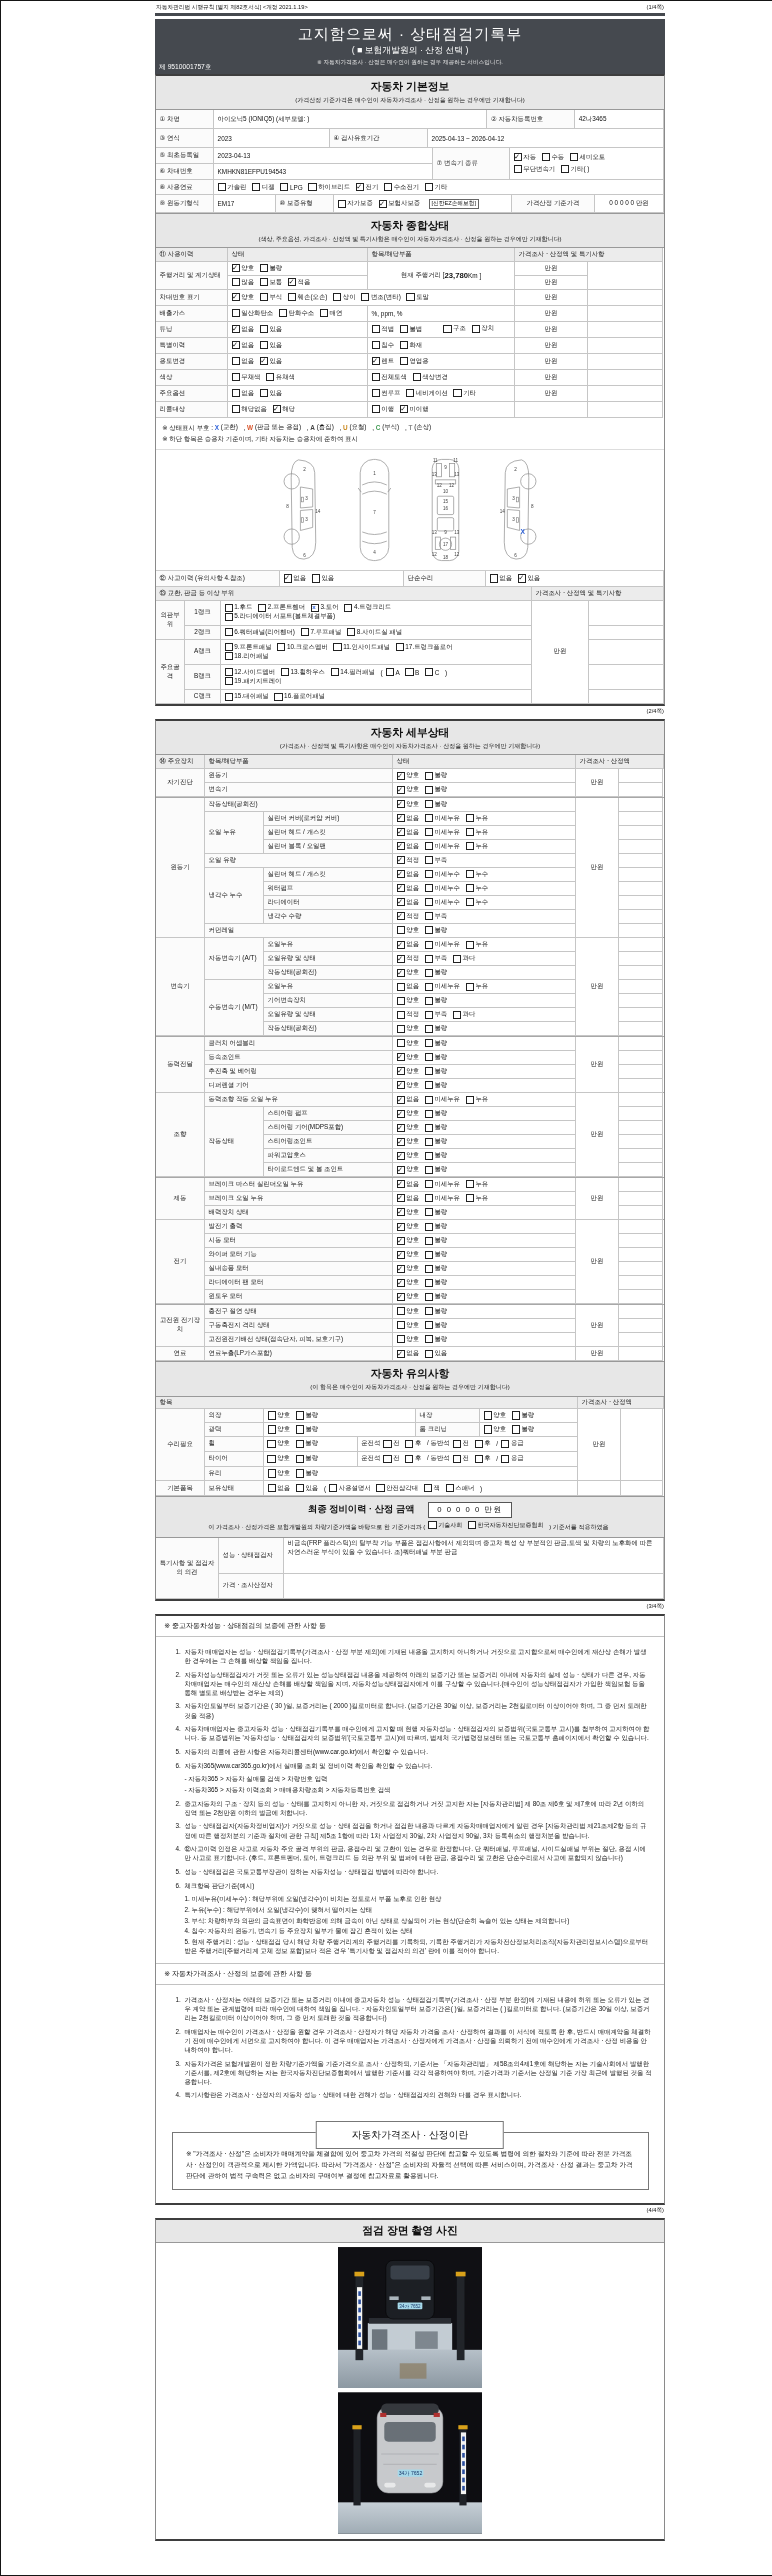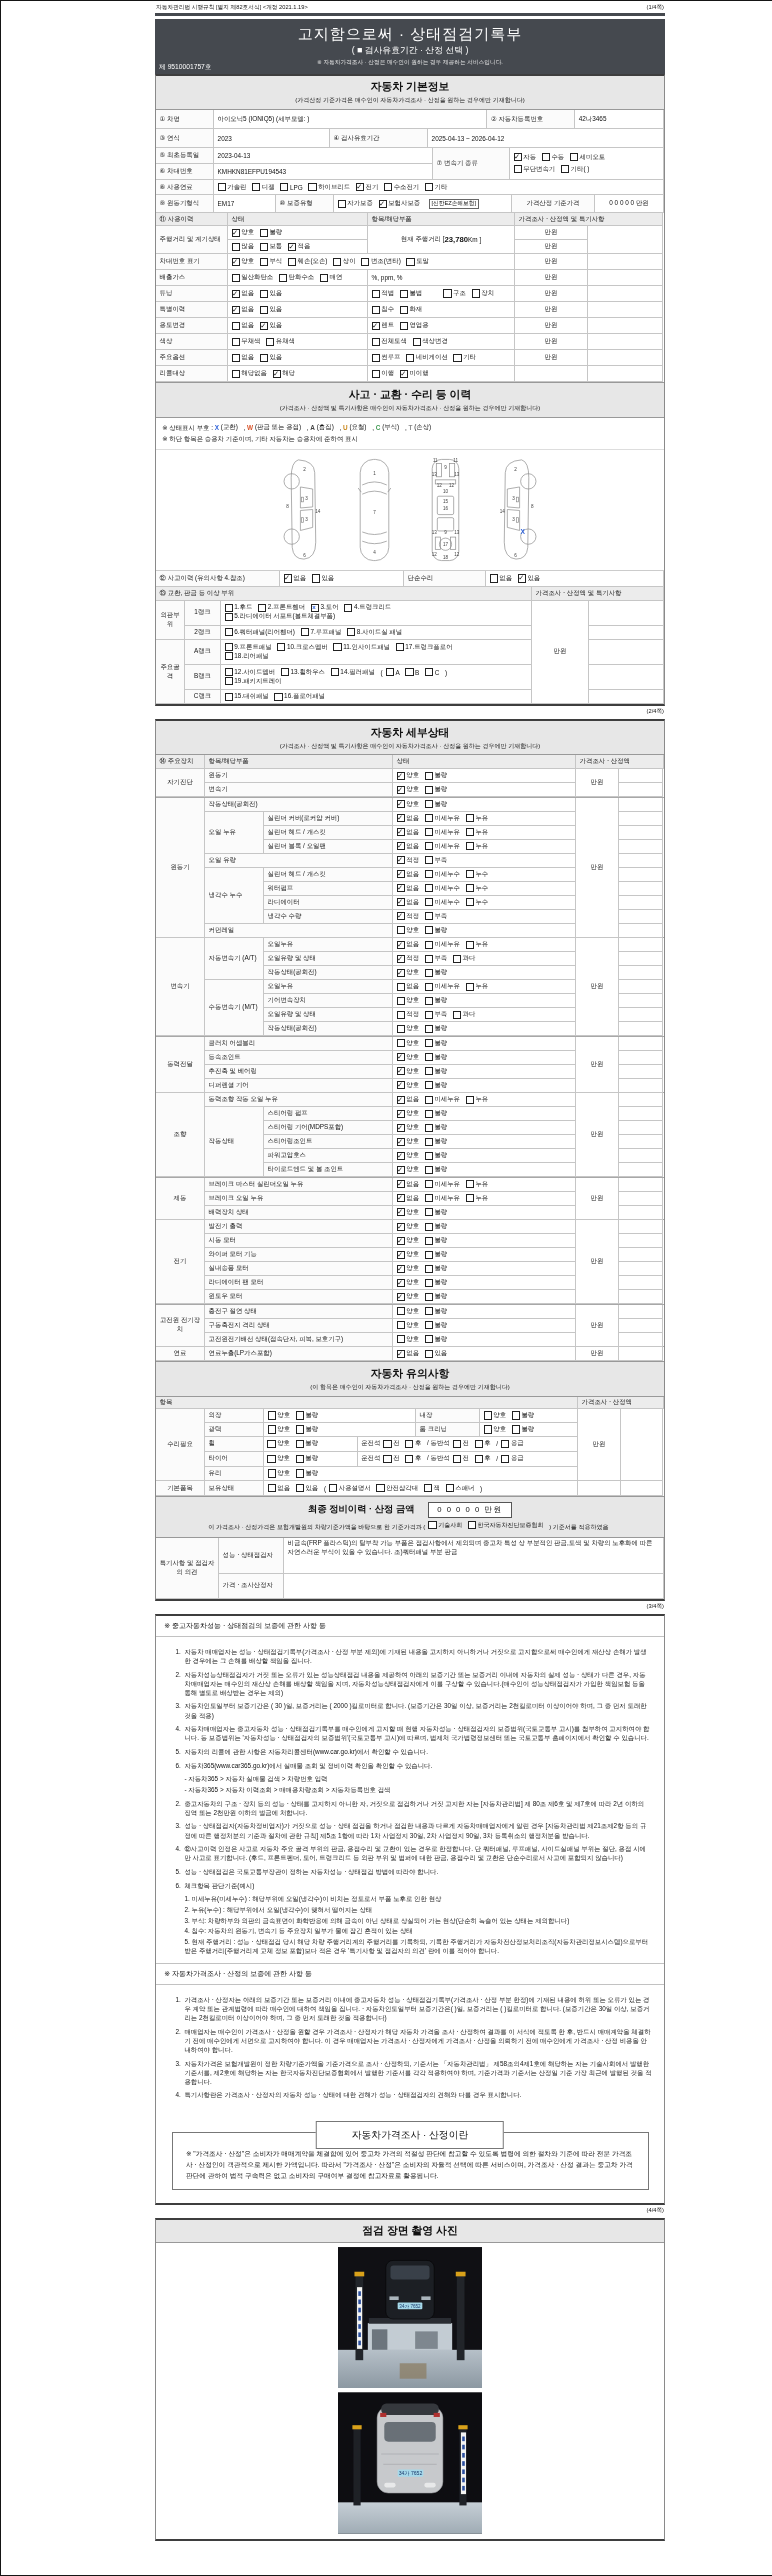--- a/index.html
+++ b/index.html
@@ -58,21 +58,21 @@
   <div class="content">
 
     <div class="meta">
       <span>자동차관리법 시행규칙 [별지 제82호서식] &lt;개정 2021.1.19&gt;</span>
       <span>(1/4쪽)</span>
     </div>
 
     <div class="dhead">
       <div class="stripe"></div>
       <div class="dh-title">고지함으로써 · 상태점검기록부</div>
-      <div class="dh-sub">( ■ 검사유효기간 · 산정 선택 )</div>
+      <div class="dh-sub">( ■ 보험개발원의 · 산정 선택 )</div>
       <div class="dh-note">※ 자동차가격조사 · 산정은 매수인이 원하는 경우 제공하는 서비스입니다.</div>
       <div class="dh-no">제 9510001757호</div>
     </div>
 
     <div class="pbox">
       <div class="band">
         <div class="t">자동차 기본정보</div>
         <div class="s">(가격산정 기준가격은 매수인이 자동차가격조사 · 산정을 원하는 경우에만 기재합니다)</div>
       </div>
       <div id="basicT">
@@ -123,20 +123,24 @@
             <div class="c" style="width:178px;height:17.5px">
               <span class="opt"><span class="cb"></span>자가보증</span>
               <span class="opt"><span class="cb on"></span>보험사보증</span>
               <span class="wbox">[신한EZ손해보험]</span>
             </div>
             <div class="c lab ctr" style="width:83px;height:17.5px">가격산정 기준가격</div>
             <div class="c ctr" style="width:69px;height:17.5px">0 0 0 0 0 만원</div>
           </div>
         </div>
 
+      <div class="band bt-top">
+        <div class="t">자동차 종합상태</div>
+        <div class="s">(색상, 주요옵션, 가격조사 · 산정액 및 특기사항은 매수인이 자동차가격조사 · 산정을 원하는 경우에만 기재합니다)</div>
+      </div>
       <div id="overallT">
           <div class="fr">
             <div class="c hd" style="width:72px;height:13.4px">⑪ 사용이력</div>
             <div class="c hd" style="width:140px;height:13.4px">상태</div>
             <div class="c hd" style="width:147px;height:13.4px">항목/해당부품</div>
             <div class="c hd" style="width:148px;height:13.4px">가격조사 · 산정액 및 특기사항</div>
           </div>
           <div class="fr">
             <div class="c lab" style="width:72px">주행거리 및 계기상태</div>
             <div class="col">
@@ -256,24 +260,20 @@
             </div>
             <div class="c" style="width:147px;height:16px">
               <span class="opt"><span class="cb"></span>이행</span>
               <span class="opt"><span class="cb on"></span>미이행</span>
             </div>
             <div class="c" style="width:73px;height:16px"></div>
             <div class="c" style="width:75px;height:16px"></div>
           </div>
         </div>
 
-      <div class="band bt-top">
-        <div class="t">사고 · 교환 · 수리 등 이력</div>
-        <div class="s">(가격조사 · 산정액 및 특기사항은 매수인이 자동차가격조사 · 산정을 원하는 경우에만 기재합니다)</div>
-      </div>
       <div id="legendC" class="legend">
           <div>※ 상태표시 부호 : <span class="opt"><b style="color:#2e62d9">X</b>&nbsp;(교환)</span>, <span class="opt"><b style="color:#d9542a">W</b>&nbsp;(판금 또는 용접)</span>, <span class="opt"><b style="color:#444444">A</b>&nbsp;(흠집)</span>, <span class="opt"><b style="color:#c8861a">U</b>&nbsp;(요철)</span>, <span class="opt"><b style="color:#3f9a52">C</b>&nbsp;(부식)</span>, <span class="opt"><b style="color:#888888">T</b>&nbsp;(손상)</span></div>
           <div>※ 하단 항목은 승용차 기준이며, 기타 자동차는 승용차에 준하여 표시</div>
         </div>
       <div id="diagC" class="diag">
           <svg width="44" height="108" viewBox="0 0 86 210">
             <g fill="none" stroke="#8f8f8f" stroke-width="1.4">
  <path d="M30 7 Q61 9 62 32 L64 168 Q64 199 41 201 Q20 201 18 178 L16 42 Q16 11 30 7 Z"></path>
  <circle cx="17" cy="49" r="15"></circle>
               <circle cx="17" cy="157" r="15"></circle>

